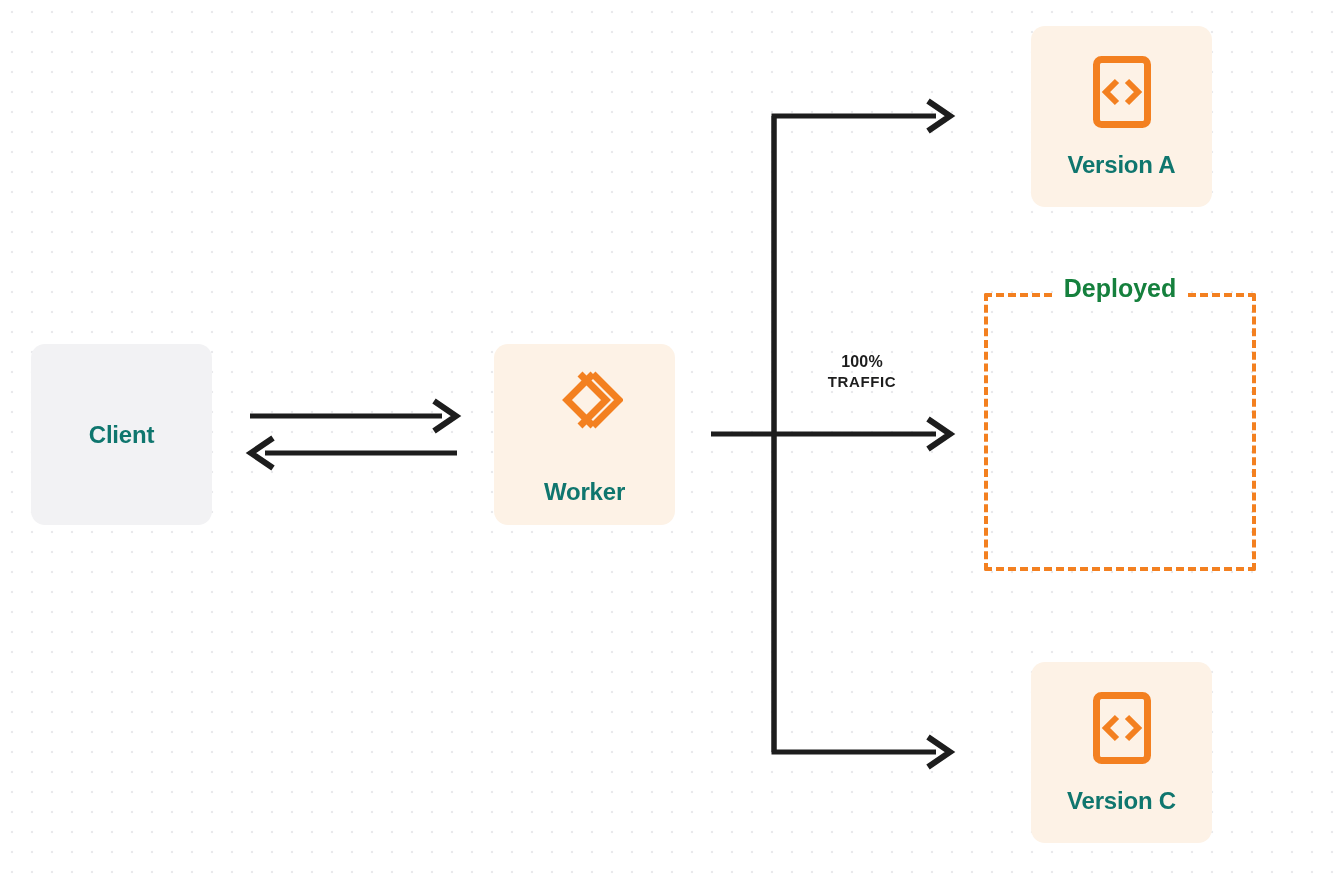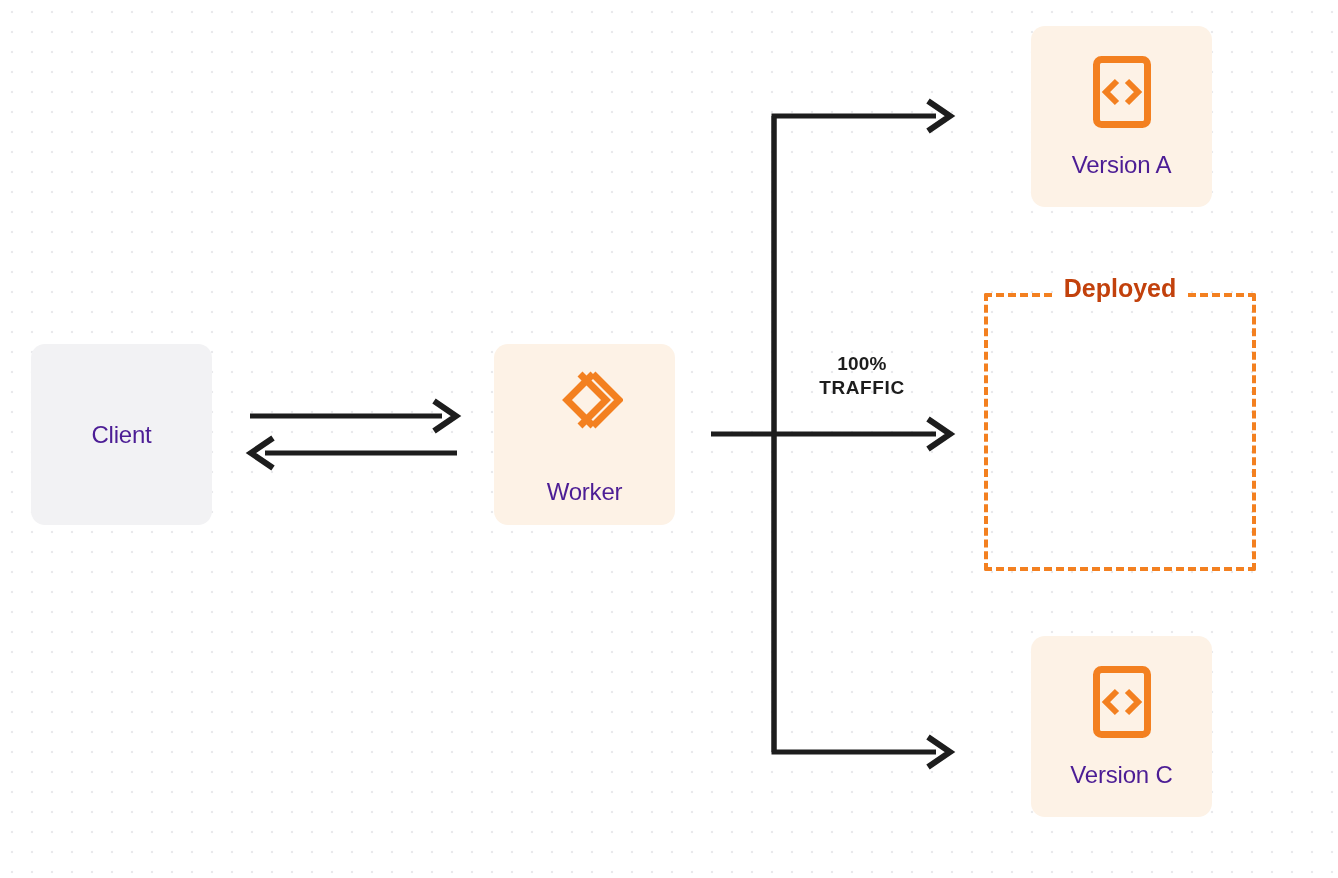--- a/index.html
+++ b/index.html
@@ -41,22 +41,22 @@
     box-sizing: border-box;
     display: flex;
     flex-direction: column;
     align-items: center;
     justify-content: center;
     border-radius: 14px;
   }
 
   .node-label {
     font-size: 24px;
-    font-weight: normal;
-    color: #4c1d95;
+    font-weight: bold;
+    color: #0f766e;
     letter-spacing: -0.2px;
     line-height: 1;
     white-space: nowrap;
   }
 
   
   #client-node {
     left: 31px;
     top: 344px;
     width: 181px;
@@ -79,21 +79,21 @@
   .version-node {
     width: 181px;
     height: 181px;
     background-color: #fdf2e6;
   }
   .version-node .node-icon { margin-bottom: 20px; }
   .version-node .node-label { margin-bottom: 2px; }
 
   #version-a-node { left: 1031px; top: 26px; }
   #version-b-node { left: 1031px; top: 344px; }
-  #version-c-node { left: 1031px; top: 636px; }
+  #version-c-node { left: 1031px; top: 662px; }
 
   
   #deployed-group {
     position: absolute;
     left: 984px;
     top: 293px;
     width: 272px;
     height: 278px;
     box-sizing: border-box;
     pointer-events: none;
@@ -106,39 +106,39 @@
   }
   #deployed-label {
     position: absolute;
     top: -17px;
     left: 50%;
     transform: translateX(-50%);
     background-color: #ffffff;
     padding: 0 10px;
     font-size: 25px;
     font-weight: bold;
-    color: #c2410c;
+    color: #15803d;
     line-height: 1;
     white-space: nowrap;
   }
 
   
   #traffic-label {
     position: absolute;
     left: 782px;
     top: 352px;
     width: 160px;
     text-align: center;
     color: #1d1d1d;
     font-weight: bold;
     line-height: 1.28;
     white-space: nowrap;
   }
-  #traffic-label .traffic-pct { font-size: 19px; letter-spacing: 0.2px; }
-  #traffic-label .traffic-word { font-size: 19px; letter-spacing: 0.6px; }
+  #traffic-label .traffic-pct { font-size: 16px; letter-spacing: 0.2px; }
+  #traffic-label .traffic-word { font-size: 15px; letter-spacing: 0.6px; }
 </style>
 </head>
 <body>
 
 <div id="diagram">
 
   <svg id="edges" viewBox="0 0 1338 878">
 
     <g>
       <line x1="250" y1="416" x2="442" y2="416" stroke="#1d1d1d" stroke-width="5" stroke-linecap="butt"></line>

